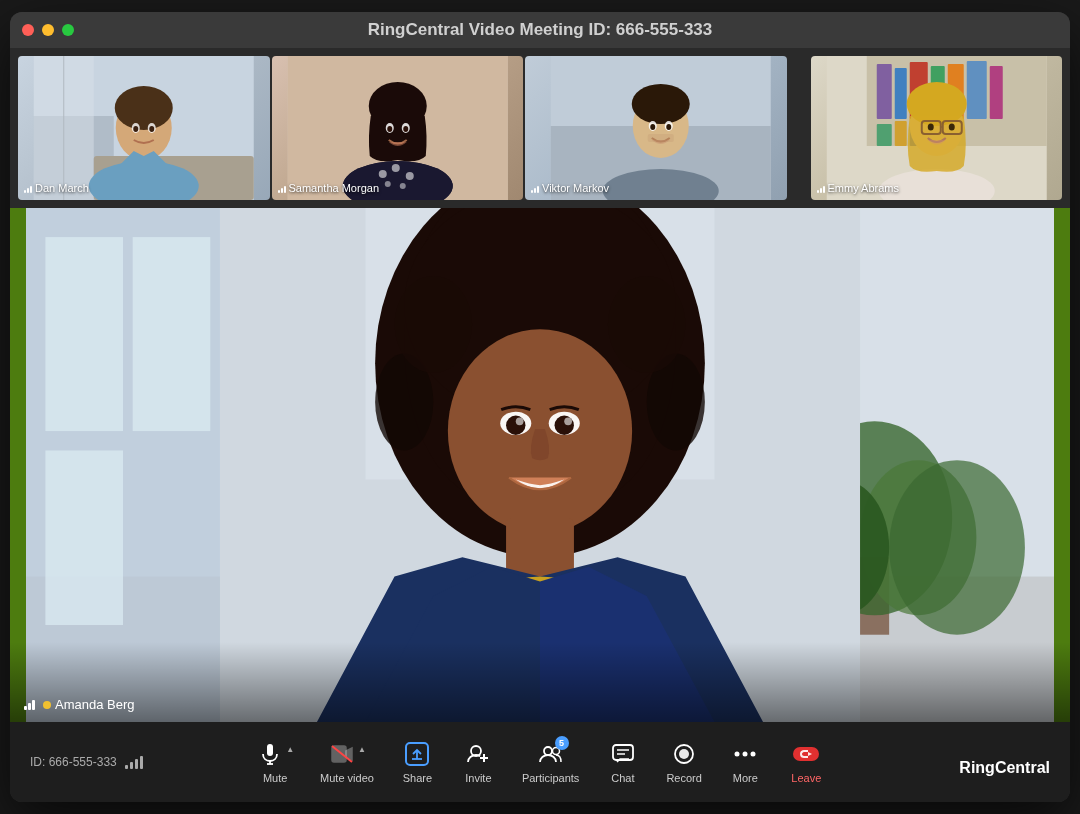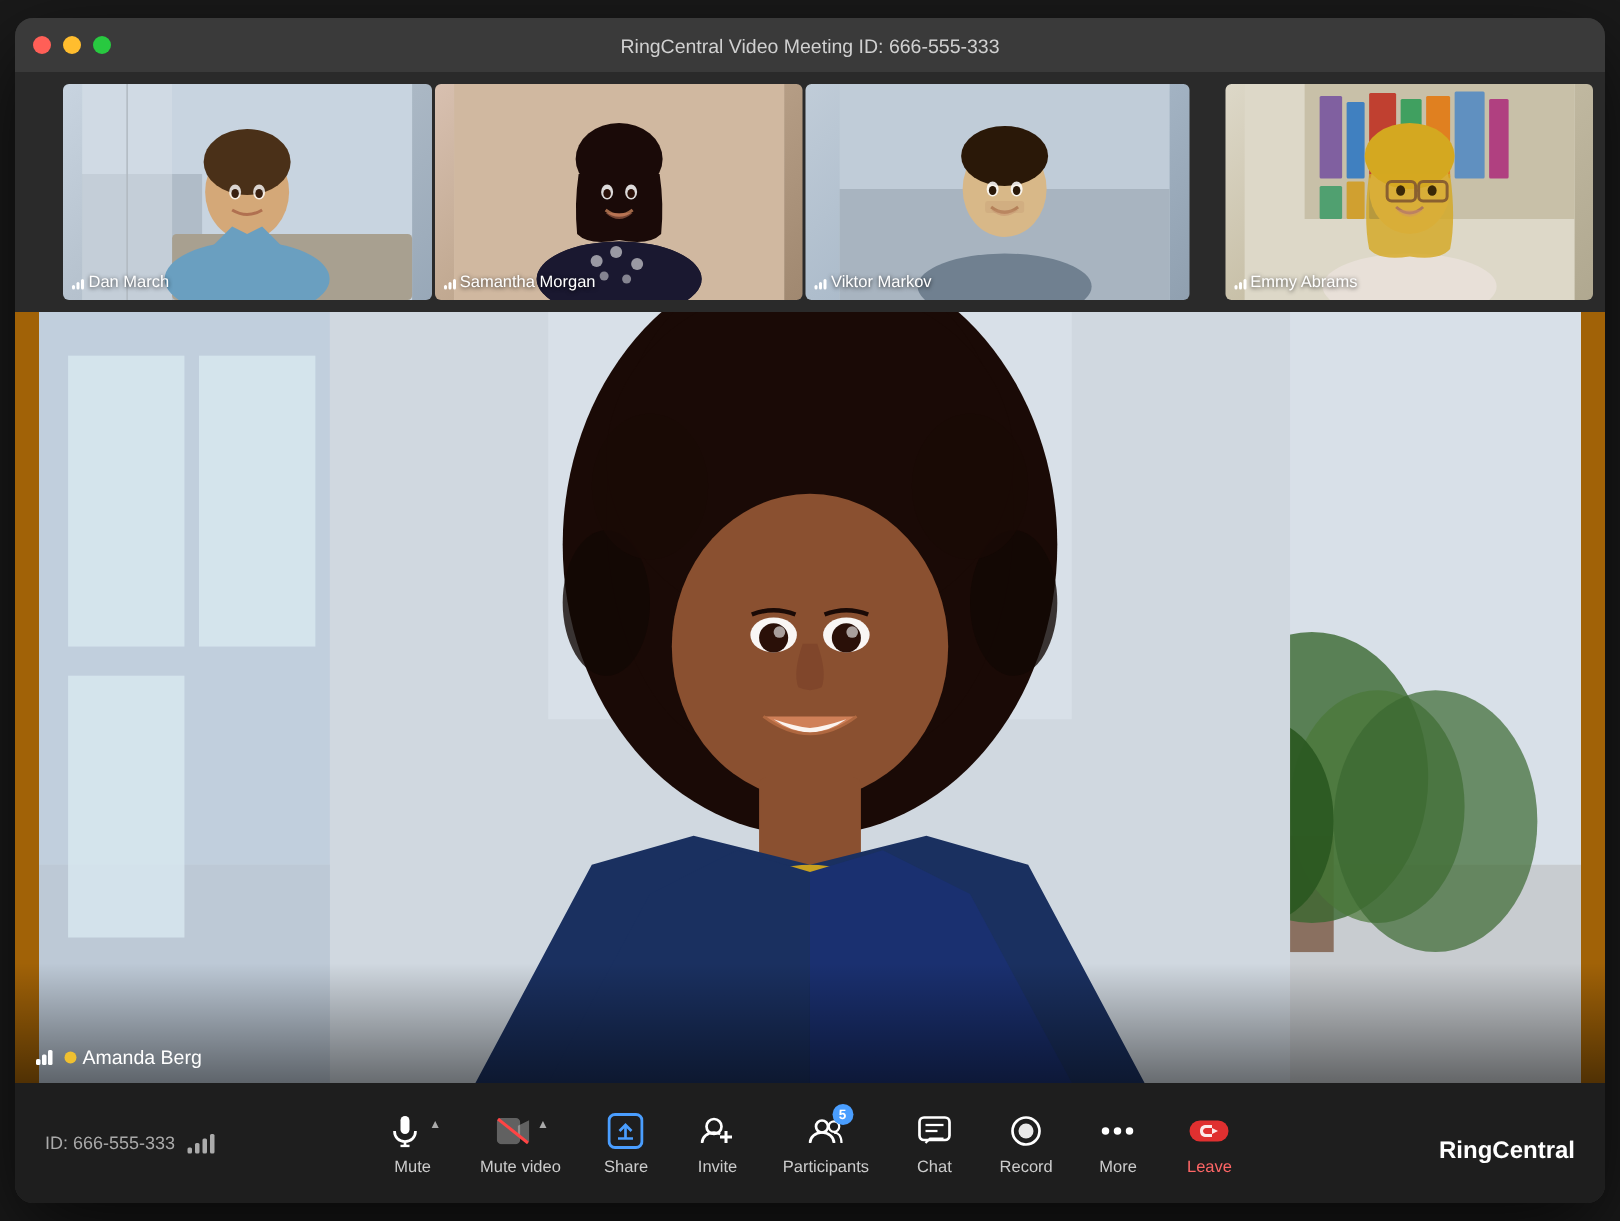--- a/index.html
+++ b/index.html
@@ -43,23 +43,23 @@
     }
     .traffic-light {
       width: 12px;
       height: 12px;
       border-radius: 50%;
     }
     .tl-red { background: #ff5f57; }
     .tl-yellow { background: #ffbd2e; }
     .tl-green { background: #28c940; }
     .titlebar-text {
-      font-size: 13px;
+      font-size: 17px;
       color: #d0d0d0;
-      font-weight: 400;
+      font-weight: 700;
     }
     
     .main-content {
       flex: 1;
       display: flex;
       flex-direction: column;
       position: relative;
       overflow: hidden;
     }
     
@@ -119,21 +119,21 @@
       display: flex;
       align-items: center;
       justify-content: center;
       cursor: pointer;
     }
     
     .main-video {
       flex: 1;
       position: relative;
       overflow: hidden;
-      background: #a16207;
+      background: #4d7c0f;
     }
     
     .main-video::after {
       content: '';
       position: absolute;
       bottom: 0;
       left: 0;
       right: 0;
       height: 80px;
       background: linear-gradient(transparent, rgba(0,0,0,0.5));
@@ -261,21 +261,20 @@
     }
     .chevron-small {
       color: #aaa;
       font-size: 8px;
       margin-left: 2px;
       margin-top: -10px;
     }
     
     .bg-room1 {
       background: linear-gradient(135deg, #c8d4e0 0%, #b0bcc8 50%, #98a8b8 100%);
-      margin-left: 24px;
     }
     .bg-room2 {
       background: linear-gradient(135deg, #d8c0b0 0%, #c0a890 40%, #a08870 100%);
     }
     .bg-room3 {
       background: linear-gradient(135deg, #c0ccd8 0%, #a8b8c8 50%, #90a0b0 100%);
       padding-left: 10px;
     }
     .bg-room4 {
       background: linear-gradient(135deg, #ddd8c8 0%, #c8c0a8 40%, #b0a890 100%);

